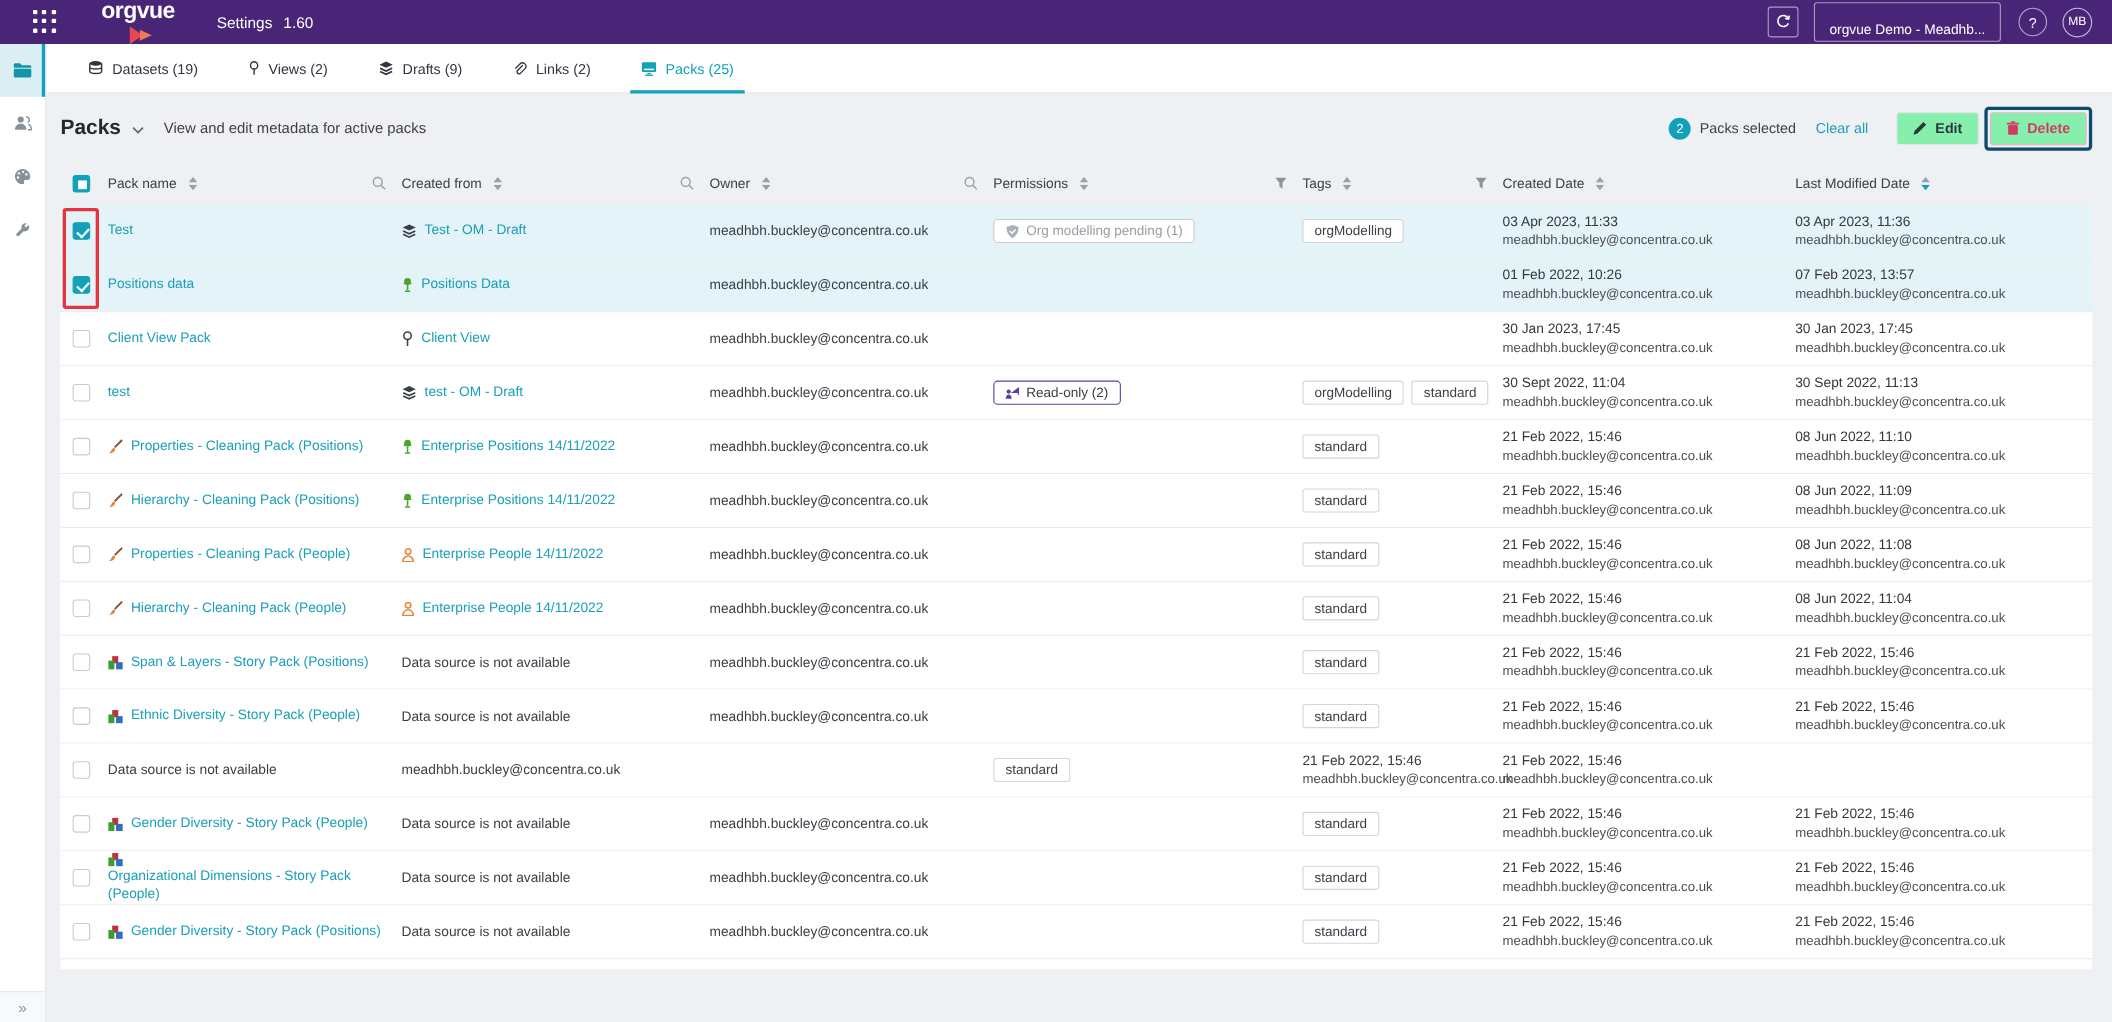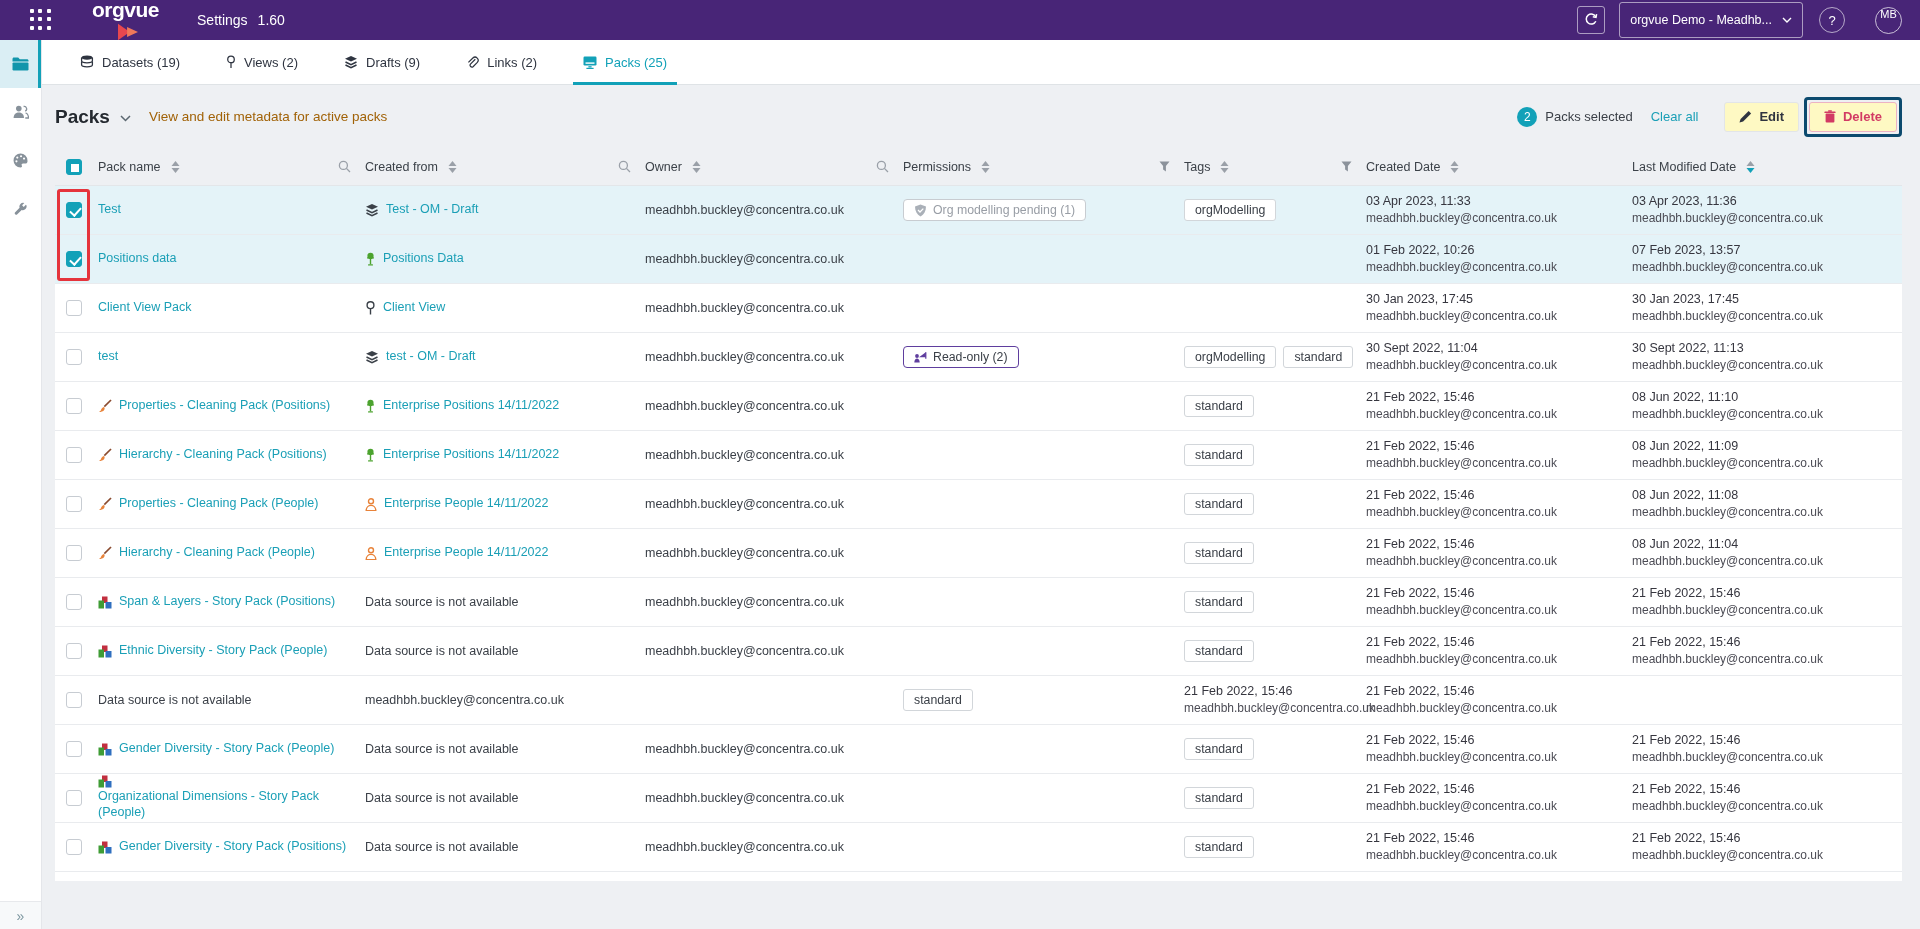--- a/index.html
+++ b/index.html
@@ -13,25 +13,25 @@
   .waffle i { width:4px; height:4px; background:#fff; border-radius:1px; display:block; }
   .brand { display:flex; align-items:center; margin-left:40px;flex-direction:column; }
   .brand .word { font-size:21px; font-weight:bold; letter-spacing:-0.5px; }
   .brand svg { margin-left:4px; }
   .appname { margin-left:38px; font-size:14px; }
   .version { margin-left:10px; font-size:14px; }
   .topbar .spacer { flex:1; }
   .iconbtn { width:28px; height:28px; border:1px solid rgba(255,255,255,.55); border-radius:3px;
              display:flex; align-items:center; justify-content:center; cursor:pointer; }
   .tenant { margin-left:14px; height:34px; border:1px solid rgba(255,255,255,.55); border-radius:3px;
-            display:flex; align-items:center; padding:17px 10px; font-size:12.5px; gap:10px; cursor:pointer; min-width:170px; }
+            display:flex; align-items:center; padding:17px 10px; font-size:12.5px; gap:10px; cursor:pointer; min-width:170px;flex-direction:column; }
   .helpbtn { margin-left:16px; width:26px; height:26px; border:1px solid rgba(255,255,255,.6); border-radius:50%;
              display:flex; align-items:center; justify-content:center; font-size:13px; cursor:pointer; }
-  .avatar { margin-left:30px; width:27px; height:27px; border:1px solid rgba(255,255,255,.7); border-radius:50%;
-            display:flex; align-items:flex-start; justify-content:center; font-size:11px; cursor:pointer; }
+  .avatar { margin-left:14px; width:27px; height:27px; border:1px solid rgba(255,255,255,.7); border-radius:50%;
+            display:flex; align-items:center; justify-content:center; font-size:11px; cursor:pointer; }
 
   
   .sidebar { position:absolute; top:40px; left:0; width:42px; bottom:0; background:#fff;
              border-right:1px solid #e4e6ea; display:flex; flex-direction:column; z-index:2; }
   .side-item { width:100%; height:48px; display:flex; align-items:center; justify-content:center; cursor:pointer; position:relative; }
   .side-item.active { background:#daeef4; }
   .side-item.active::after { content:""; position:absolute; right:0; top:0; bottom:0; width:3px; background:#12a1b8; }
   .side-foot { margin-top:auto; height:28px; border-top:1px solid #e7e9ec; background:#f7f9fa;
                display:flex; align-items:center; justify-content:center; color:#7d97a0; font-size:14px; cursor:pointer; }
 
@@ -39,27 +39,27 @@
   .tabbar { position:absolute; top:40px; left:42px; right:0; height:45px; background:#fff;
             border-bottom:1px solid #dfe3e6; display:flex; align-items:stretch; padding-left:28px; gap:26px; }
   .tab { display:flex; align-items:center; gap:8px; padding:0 10px; font-size:13px; color:#2e3440; cursor:pointer; position:relative; }
   .tab.active { color:#12a1b8; }
   .tab.active::after { content:""; position:absolute; left:0; right:0; bottom:-1px; height:3px; background:#12a1b8; }
 
   
   .pagehead { position:absolute; top:85px; left:42px; right:0; height:63px; display:flex; align-items:center; padding:0 18px 0 13px; }
   .titlegrp { display:flex; align-items:center; gap:10px; }
   .title { font-size:19px; font-weight:bold; color:#24292f; }
-  .subtitle { font-size:13.5px; color:#a16207; margin-left:8px; }
+  .subtitle { font-size:13.5px; color:#404040; margin-left:8px; }
   .pagehead .spacer { flex:1; }
   .selbadge { width:20px; height:20px; border-radius:50%; background:#12a1b8; color:#fff; font-size:12px;
               display:flex; align-items:center; justify-content:center; }
   .seltext { font-size:13px; color:#3a3f46; margin-left:8px; }
   .clearall { font-size:13px; color:#1a9fb6; margin-left:18px; cursor:pointer; }
-  .btn { height:30px; background:#fef9c3; border-radius:3px; display:flex; align-items:center; gap:7px;
+  .btn { height:30px; background:#86efac; border-radius:3px; display:flex; align-items:center; gap:7px;
          padding:0 14px; font-size:13px; cursor:pointer; border:1px solid #e2e5e8; }
   .btn-edit { margin-left:26px; color:#2f3440; font-weight:bold; }
   .ann-delete { margin-left:5px; border:3px solid #0c4a6e; border-radius:4px; padding:2px; }
   .btn-delete { color:#d23a64; border:1px solid #ecb3c3; font-weight:bold; }
 
   
   .tablewrap { position:absolute; top:148px; left:55px; width:1847px; }
   .gridrow { display:grid; grid-template-columns:43px 267px 280px 258px 281px 182px 266px 1fr; align-items:center; }
   .thead { height:37px; font-size:12.5px; color:#3b4148; }
   .th { display:flex; align-items:center; height:37px; padding-right:14px; }

